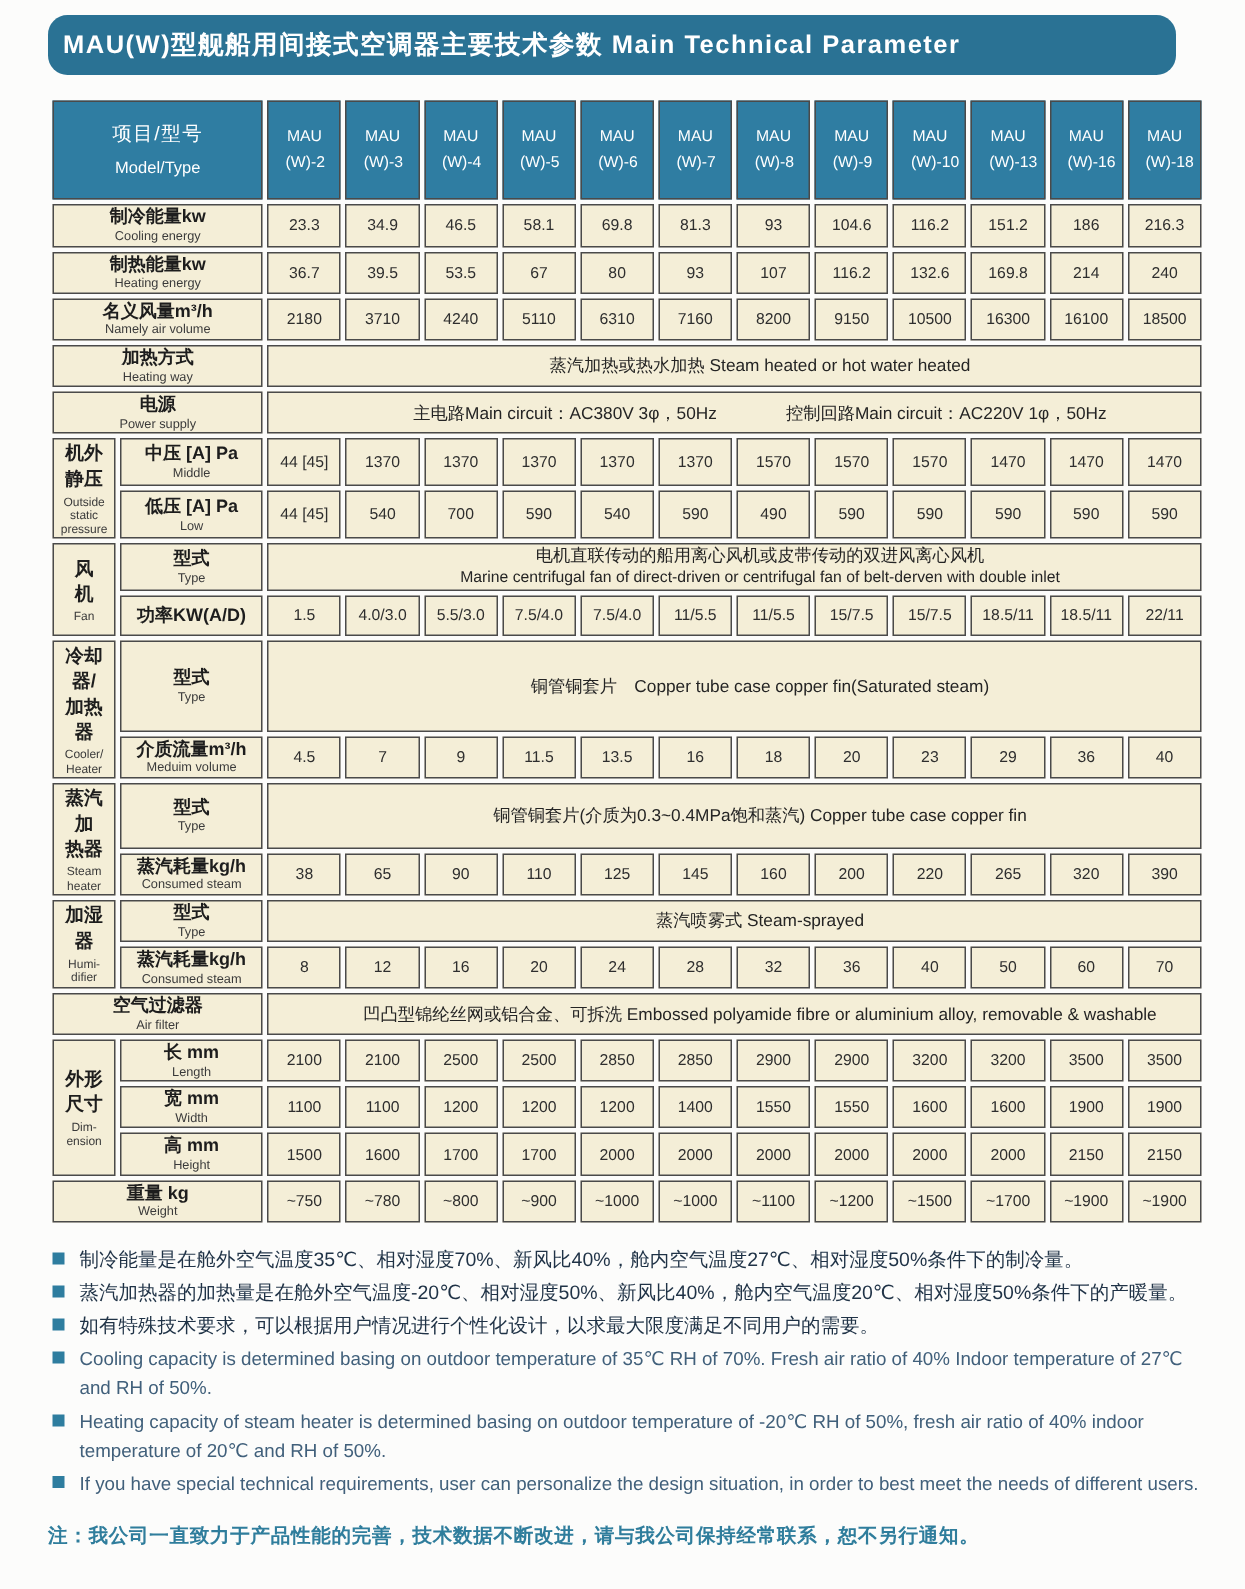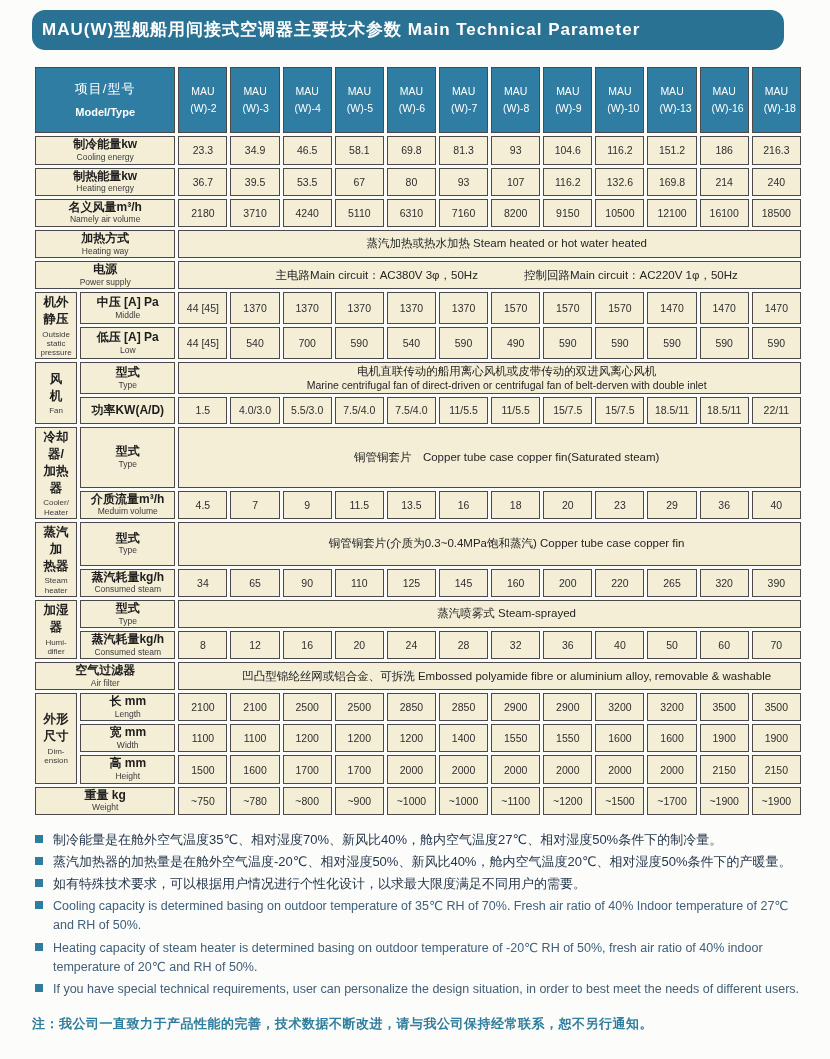--- a/index.html
+++ b/index.html
@@ -26,21 +26,21 @@
   col.c-sub{width:95px;}
   col.c-data{width:49px;}
 
   th,td{border:1px solid #4a4a4a;box-sizing:border-box;overflow:hidden;}
   th{
     background:#2f7da2;color:#fff;font-weight:normal;
     font-size:10.5px;line-height:1.6;white-space:pre-line;
     height:62px;text-align:center;padding:11px;
   }
   th.label-head .zh{font-size:13px;letter-spacing:1px;margin-bottom:4px;}
-  th.label-head .en{font-size:11px;font-weight:bold;}
+  th.label-head .en{font-size:11px;}
 
   td{background:#f4eed7;text-align:center;vertical-align:middle;color:#2e2e2e;padding:1px 2px;}
   td.value{font-size:10.5px;height:27px;letter-spacing:0px;}
   td.label .zh{font-size:12px;font-weight:bold;color:#1d1d1d;line-height:1.15;}
   td.label .en{font-size:8.5px;color:#3a3a3a;line-height:1.1;margin-top:1px;}
   td.group{white-space:pre-line;}
   td.group .zh{font-size:12.5px;font-weight:bold;color:#1d1d1d;line-height:1.35;white-space:pre-line;}
   td.group .en{font-size:8px;color:#3a3a3a;line-height:1.15;margin-top:2px;white-space:pre-line;}
   td.span-cell{font-size:11.5px;color:#242424;padding-left:36px;}
   td.span-cell .zh{font-size:11.5px;line-height:1.25;}
@@ -156,21 +156,21 @@
           </td>
           <td class="value">2180</td>
           <td class="value">3710</td>
           <td class="value">4240</td>
           <td class="value">5110</td>
           <td class="value">6310</td>
           <td class="value">7160</td>
           <td class="value">8200</td>
           <td class="value">9150</td>
           <td class="value">10500</td>
-          <td class="value">12100</td>
+          <td class="value">16300</td>
           <td class="value">16100</td>
           <td class="value">18500</td>
         </tr>
         <tr>
           <td class="label" colspan="2">
             <div class="zh">加热方式</div>
             <div class="en">Heating way</div>
           </td>
           <td class="span-cell" colspan="12">蒸汽加热或热水加热 Steam heated or hot water heated</td>
         </tr>
@@ -286,21 +286,21 @@
             <div class="zh">型式</div>
             <div class="en">Type</div>
           </td>
           <td class="span-cell" colspan="12">铜管铜套片(介质为0.3~0.4MPa饱和蒸汽) Copper tube case copper fin</td>
         </tr>
         <tr>
           <td class="label">
             <div class="zh">蒸汽耗量kg/h</div>
             <div class="en">Consumed steam</div>
           </td>
-          <td class="value">34</td>
+          <td class="value">38</td>
           <td class="value">65</td>
           <td class="value">90</td>
           <td class="value">110</td>
           <td class="value">125</td>
           <td class="value">145</td>
           <td class="value">160</td>
           <td class="value">200</td>
           <td class="value">220</td>
           <td class="value">265</td>
           <td class="value">320</td>

